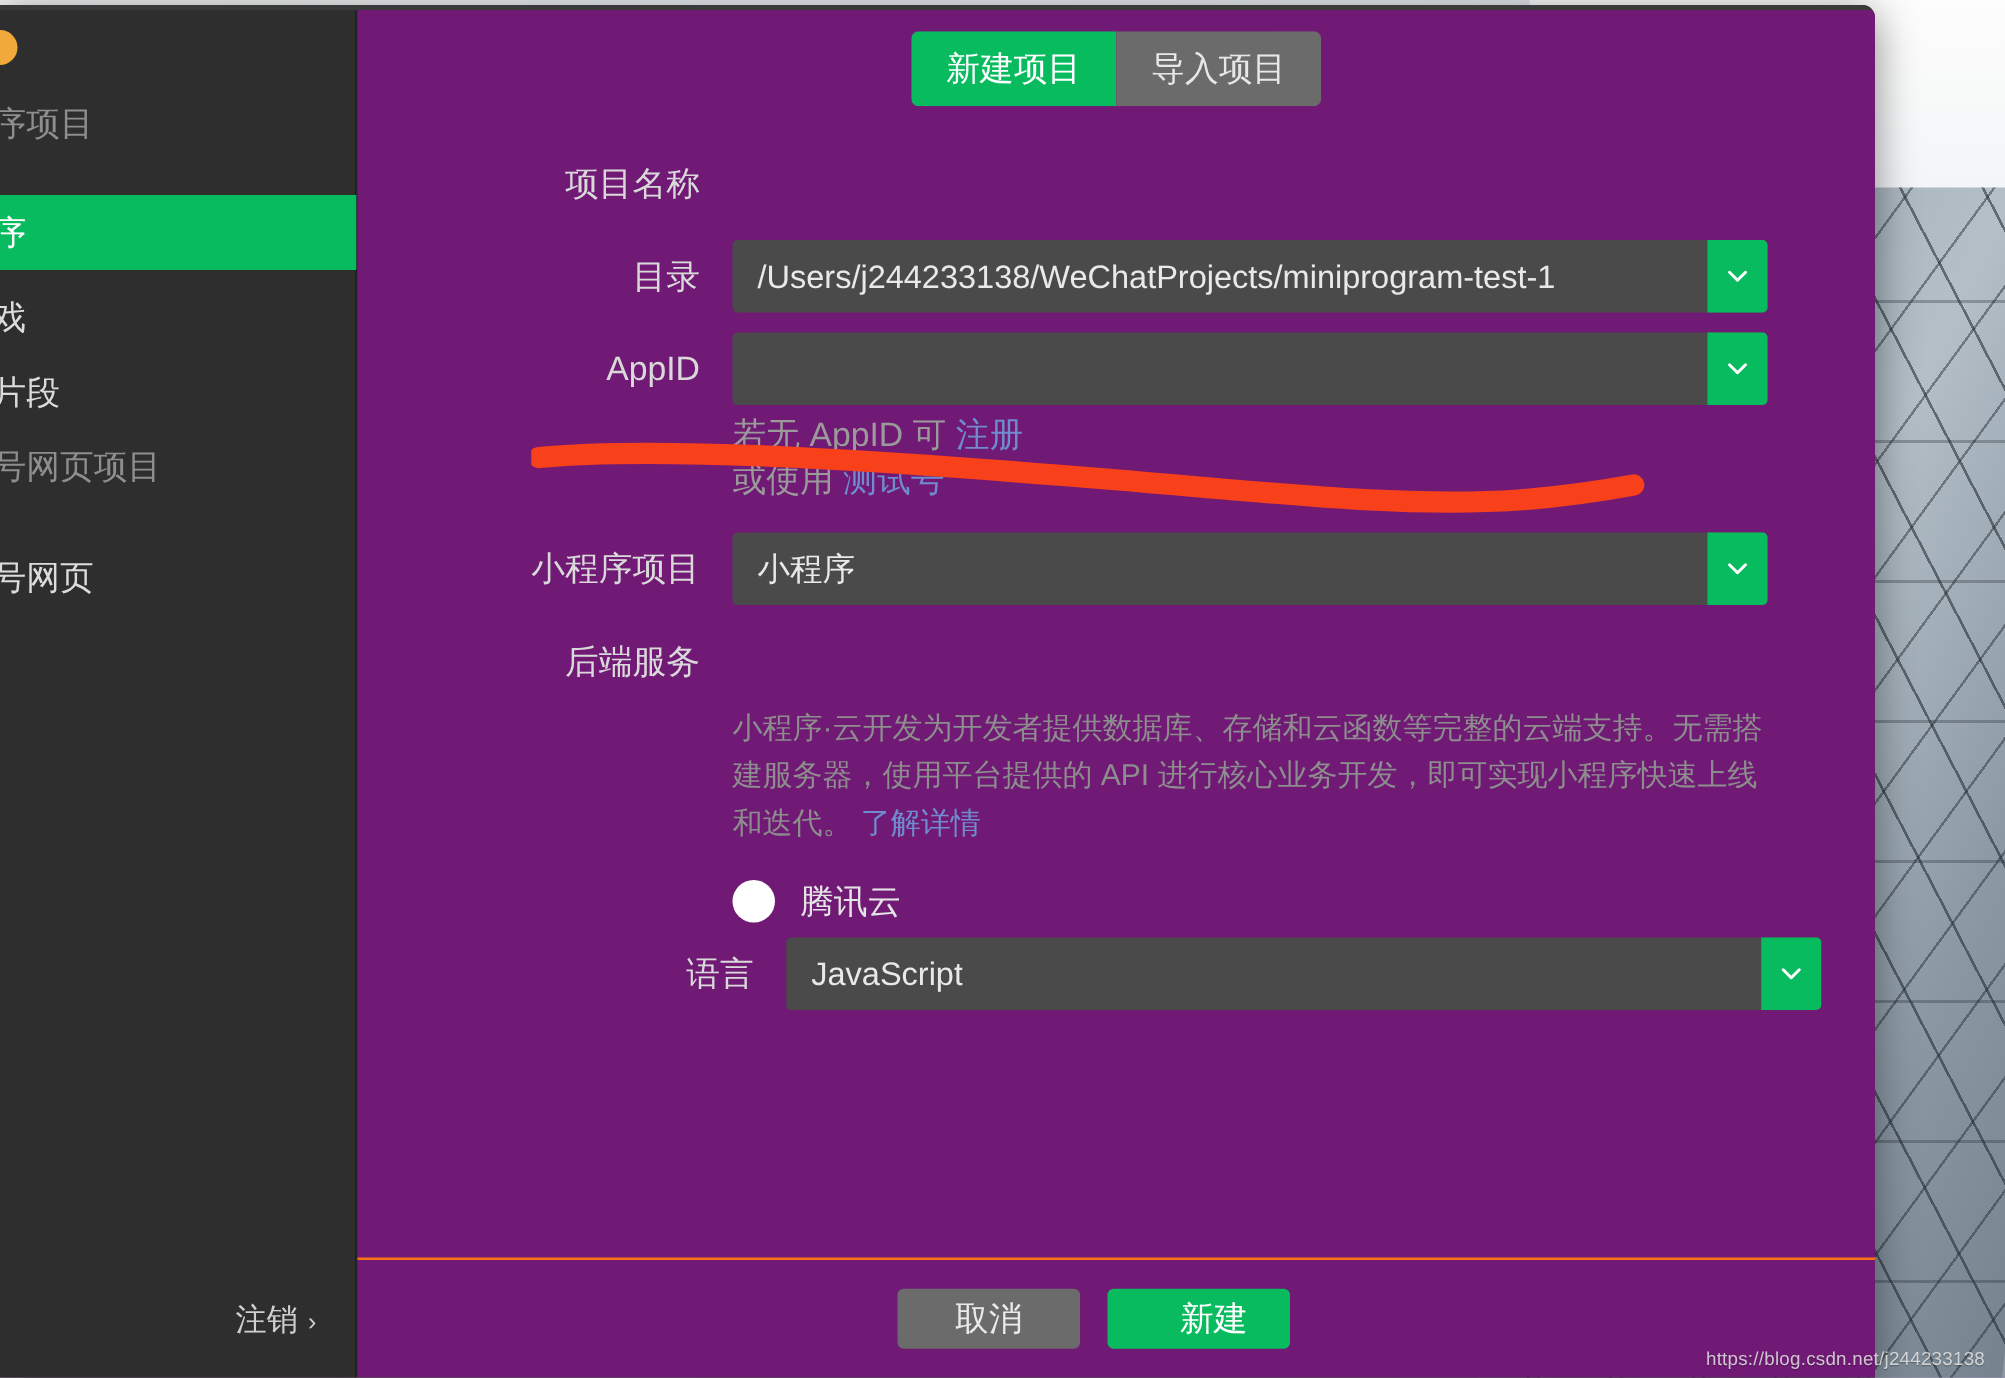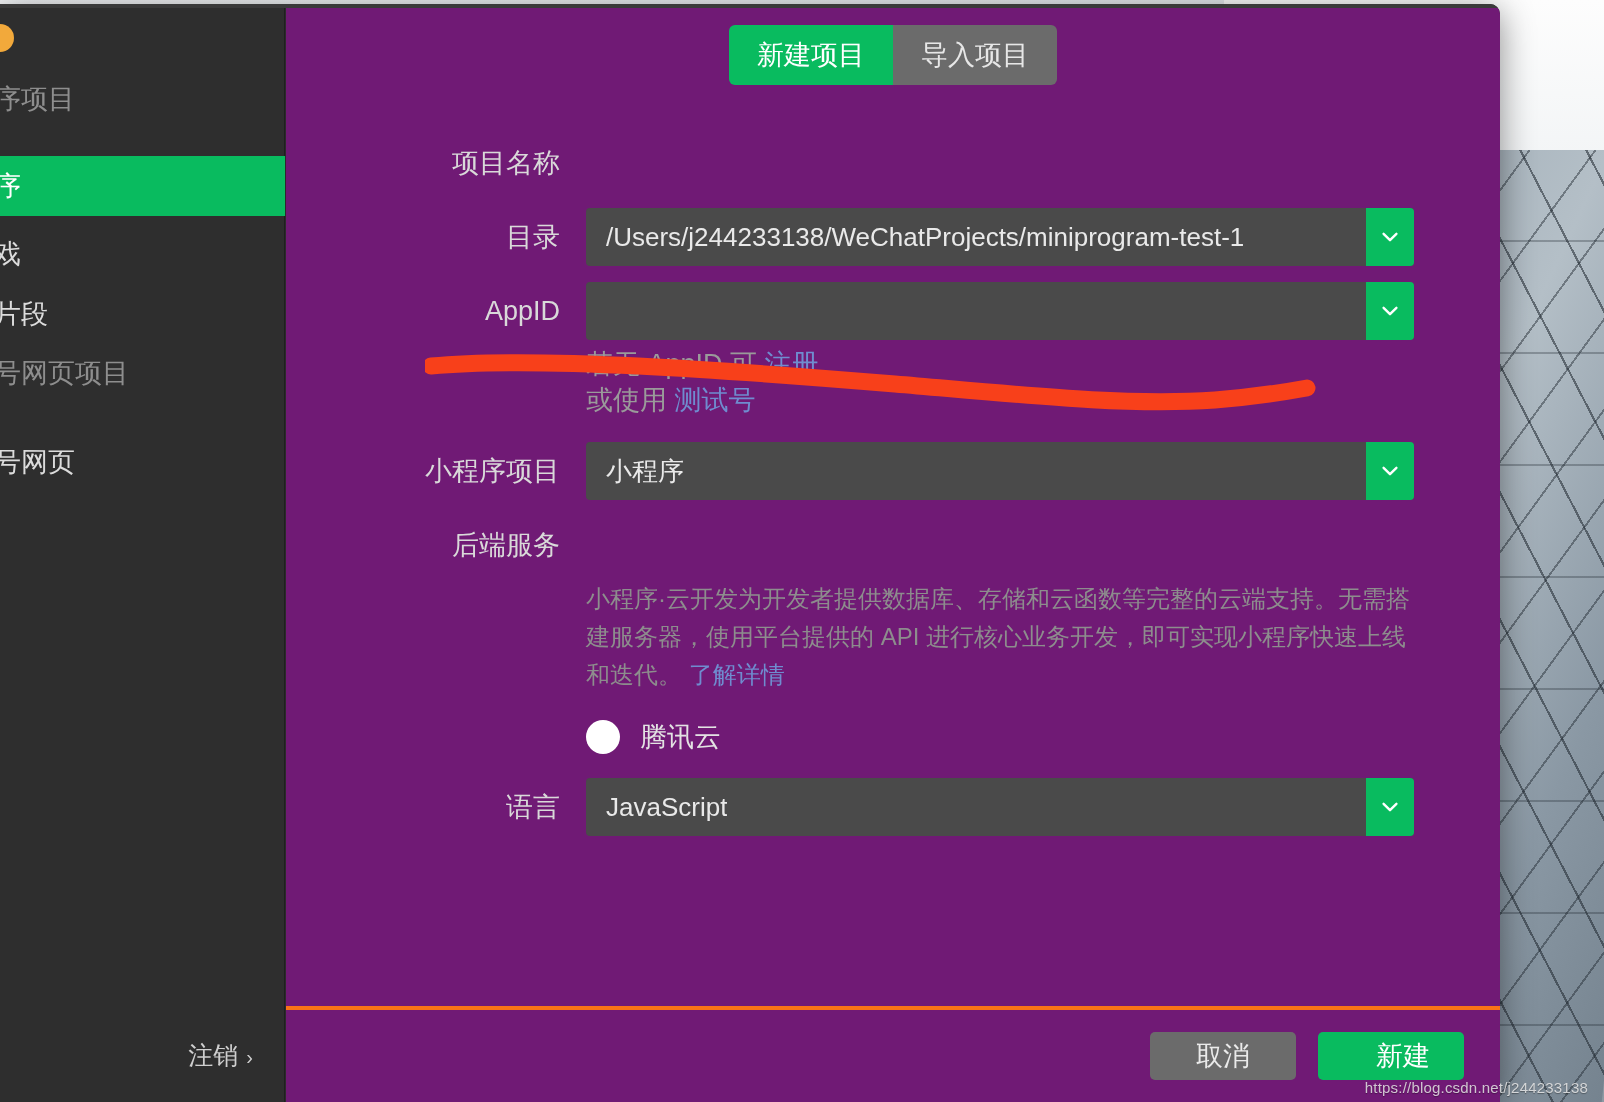--- a/index.html
+++ b/index.html
@@ -123,21 +123,21 @@
     font-size: 27px;
     padding: 12px 28px;
     color: #e7e7e7;
     background: #6b6b6b;
     cursor: default;
     white-space: nowrap;
   }
   .tab.active { background: #09bb5f; color: #ffffff; }
 
   
-  #form { position: absolute; top: 126px; left: 0; right: 0; }
+  #form { position: absolute; top: 110px; left: 0; right: 0; }
   .row {
     display: flex;
     align-items: flex-start;
     margin-bottom: 16px;
   }
   .row .label {
     width: 300px;
     text-align: right;
     padding-right: 26px;
     color: #d9d9d9;
@@ -223,24 +223,24 @@
     font-size: 24px;
     line-height: 38px;
     padding-top: 6px;
   }
 
   
   #footer {
     position: absolute;
     left: 0; right: 0; bottom: 0;
     height: 96px;
-    border-top: 4px solid #f97316;
+    border-top: 2px solid #f97316;
     display: flex;
     align-items: center;
-    justify-content: flex-end;
+    justify-content: center;
     padding-right: 36px;
     gap: 22px;
   }
   .btn {
     width: 146px; height: 48px;
     border-radius: 5px;
     display: flex; align-items: center; justify-content: center;
     font-size: 27px;
     cursor: default;
     white-space: nowrap;
@@ -381,21 +381,21 @@
       <div class="row" style="margin-bottom:0; margin-top:14px;">
         <div class="label"></div>
         <div style="width:828px;">
           <div class="radio-row">
             <div class="radio"></div>
             <div class="radio-label">腾讯云</div>
           </div>
         </div>
       </div>
 
-      <div class="row" style="margin-top:12px;">
+      <div class="row" style="margin-top:0;justify-content:center;">
         <div class="label">语言</div>
         <div class="field has-caret">
           <div class="value">JavaScript</div>
           <div class="caret">
             <svg viewBox="0 0 24 24">
               <path d="M5 8.5 L12 15.5 L19 8.5" fill="none" stroke="#ffffff" stroke-width="2.6" stroke-linecap="round" stroke-linejoin="round"></path>
             </svg>
           </div>
         </div>
       </div>

